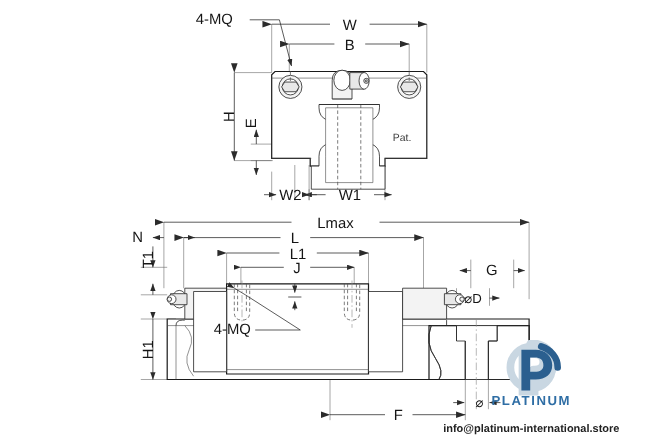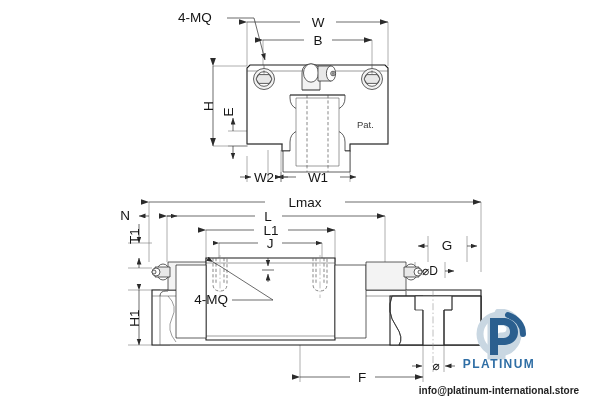--- a/index.html
+++ b/index.html
@@ -48,21 +48,21 @@
   }
   text.lbl-dia {
     font-family: "Liberation Sans", sans-serif;
     font-size: 12px;
     fill: #151515;
   }
 
   
   #watermark {
     position: absolute;
-    right: 6px;
+    right: 22px;
     bottom: 4px;
     width: 190px;
     text-align: center;
     user-select: none;
   }
   #watermark .wm-mark { display: block; margin: 0 auto; }
   #watermark .wm-name {
     font-family: "Liberation Sans", sans-serif;
     font-size: 12px;
     letter-spacing: 1.4px;

